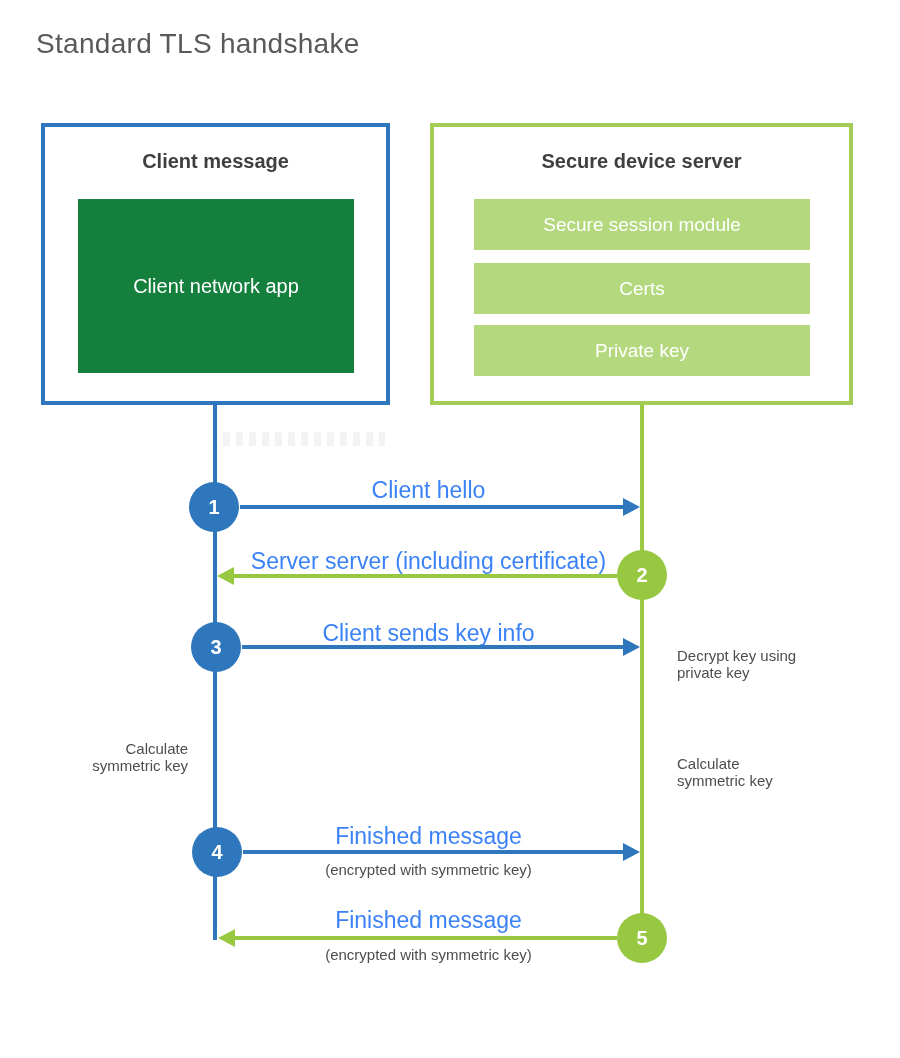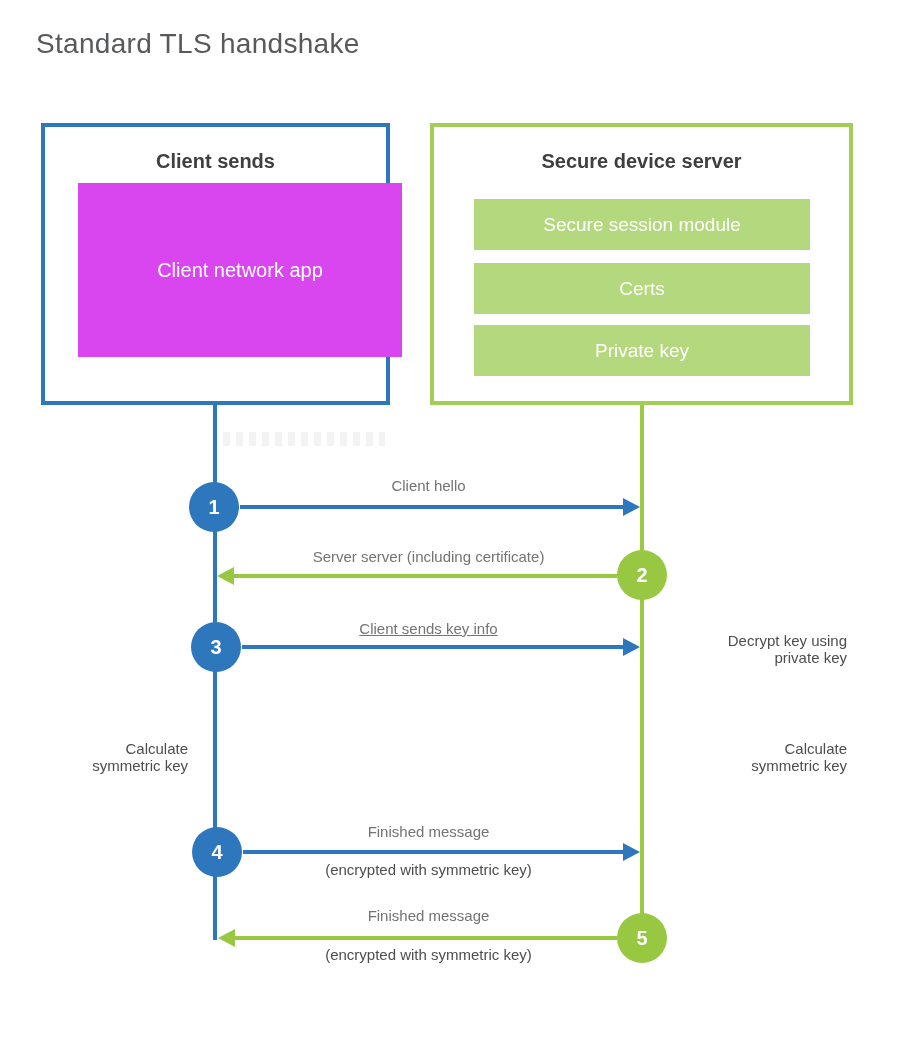--- a/index.html
+++ b/index.html
@@ -17,22 +17,22 @@
   }
   
   .box{position:absolute;top:123px;height:282px;box-sizing:border-box;background:#fff;}
   .client-box{left:41px;width:349px;border:4px solid #2e77bc;}
   .server-box{left:430px;width:423px;border:4px solid #a3cd57;}
   .box-title{
     position:absolute;left:0;right:0;top:23px;text-align:center;
     font-size:20px;font-weight:bold;color:#3f3f3f;
   }
   .client-app{
-    position:absolute;left:33px;top:56px;width:324px;height:174px;
-    background:#d946ef;display:flex;align-items:center;justify-content:center;
+    position:absolute;left:33px;top:72px;width:276px;height:174px;
+    background:#15803d;display:flex;align-items:center;justify-content:center;
   }
   .client-app span{
     color:#fff;font-size:20px;text-align:center;max-width:190px;line-height:1.5;
   }
   .module{
     position:absolute;left:40px;width:336px;height:51px;
     background:#b4d87e;color:#fff;font-size:19px;
     text-align:center;line-height:51px;
   }
   .m1{top:72px;} .m2{top:136px;} .m3{top:198px;}
@@ -71,45 +71,45 @@
   .arrow.blue .head{border-left-color:#2e77bc;border-right-color:#2e77bc;}
   .arrow.green .head{border-left-color:#98c841;border-right-color:#98c841;}
   .a1{left:240px;width:400px;top:498px;}
   .a2{left:217px;width:400px;top:567px;}
   .a3{left:242px;width:398px;top:638px;}
   .a4{left:243px;width:397px;top:843px;}
   .a5{left:218px;width:399px;top:929px;}
   
   .msg-label{
     position:absolute;left:217px;width:423px;text-align:center;
-    font-size:15px;color:#737373;
+    font-size:23px;color:#3b82f6;
   }
   .msg-sub{
     position:absolute;left:217px;width:423px;text-align:center;
     font-size:15px;color:#4d4d4d;
   }
-  .l1{top:477px;} .l2{top:548px;} .l3{top:620px;text-decoration:underline;} .l4{top:823px;} .l5{top:907px;}
+  .l1{top:477px;} .l2{top:548px;} .l3{top:620px;} .l4{top:823px;} .l5{top:907px;}
   .s3{top:656px;} .s4{top:861px;} .s5{top:946px;}
   
   .note{position:absolute;font-size:15px;color:#4d4d4d;line-height:17px;}
   .note-left{left:38px;width:150px;text-align:right;}
-  .note-right{left:677px;width:170px;text-align:right;}
+  .note-right{left:677px;width:170px;text-align:left;margin-top:15px;}
   .n1{top:632px;}
   .n2{top:740px;}
   .n3{top:740px;}
 </style>
 </head>
 <body>
 
 <div class="canvas">
 
   <h1 class="title">Standard TLS handshake</h1>
 
   <div class="box client-box">
-    <div class="box-title">Client sends</div>
+    <div class="box-title">Client message</div>
     <div class="client-app">
       <span>Client network app</span>
     </div>
   </div>
 
   <div class="box server-box">
     <div class="box-title">Secure device server</div>
     <div class="module m2">Certs</div>
     <div class="module m1">Secure session module</div>
     <div class="module m3">Private key</div>

